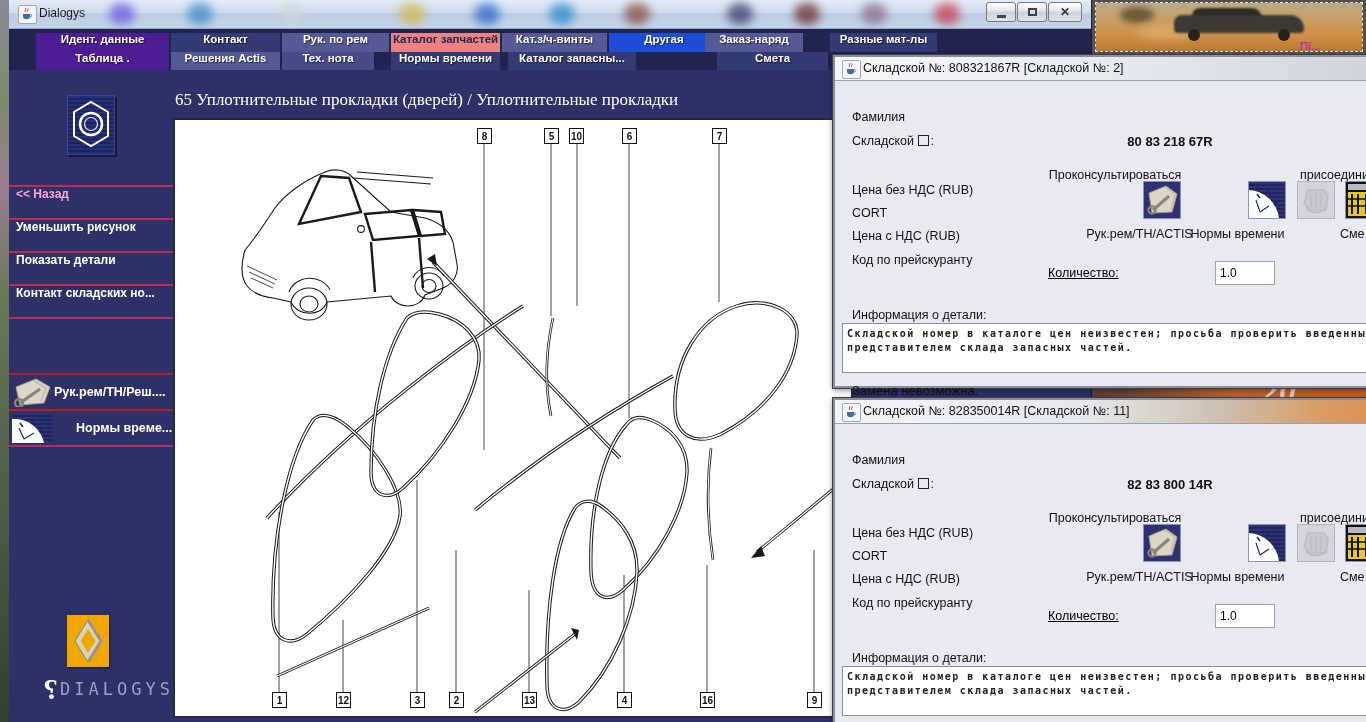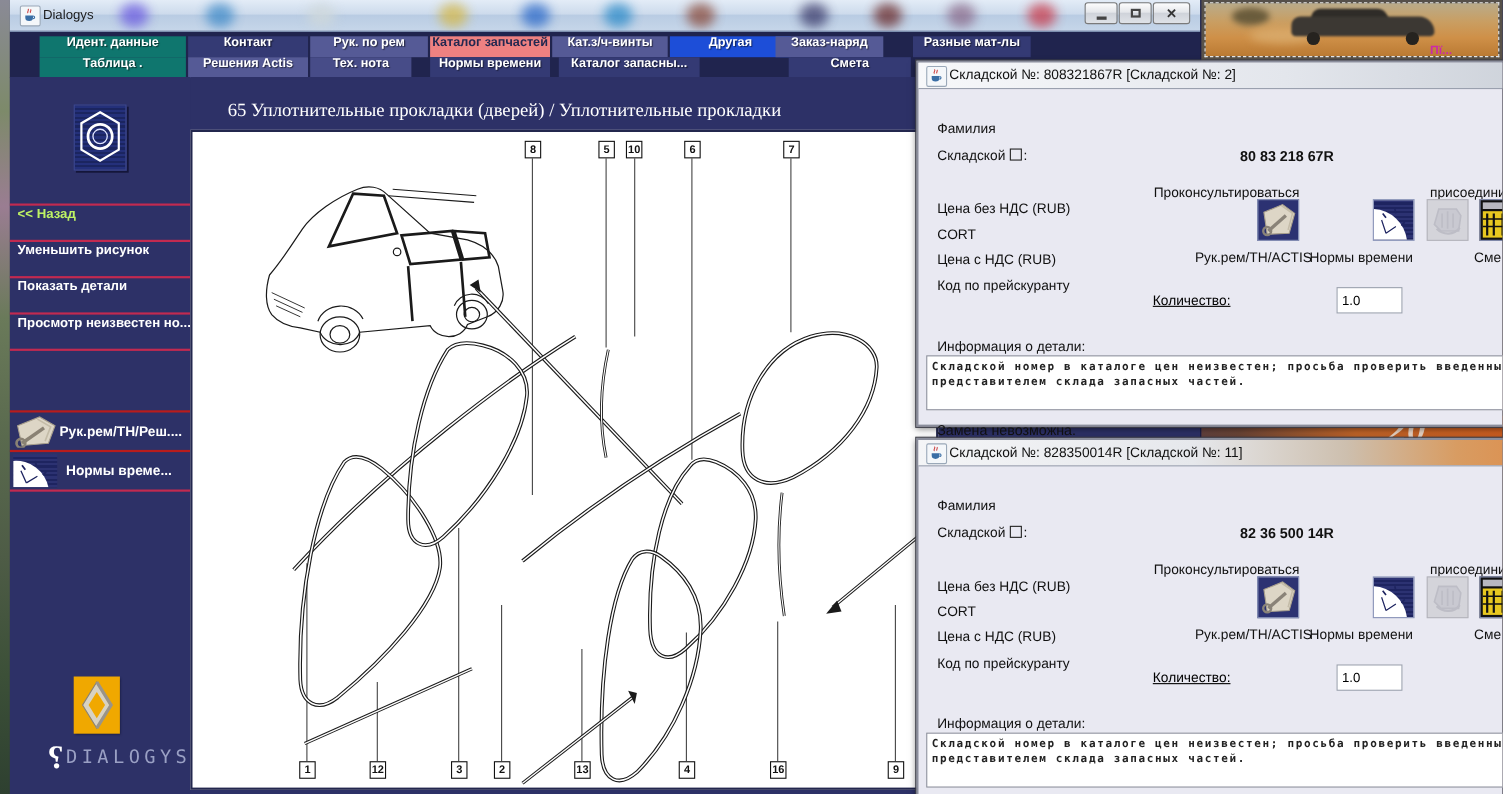--- a/index.html
+++ b/index.html
@@ -38,48 +38,48 @@
   .glyph-min{width:9px;height:3px;background:#444;margin-top:8px;}
   .glyph-max{width:9px;height:8px;border:2px solid #444;box-sizing:border-box;}
   .glyph-close{font:bold 12px "Liberation Sans",sans-serif;color:#333;line-height:1;}
 
   
   .tabband{position:relative;height:42px;background:#20244e;}
   .tab{position:absolute;height:19px;line-height:19px;text-align:center;
     font:bold 11.5px "Liberation Sans",sans-serif;color:#fff;text-shadow:1px 1px 1px rgba(0,0,0,.55);
     overflow:hidden;white-space:nowrap;cursor:pointer;}
   .r1{top:4px}.r2{top:23px}
-  .t-light{background:#0f766e}.t-mid{background:#555a96}.t-mid2{background:#474c88}
+  .t-light{background:#4c1d95}.t-mid{background:#555a96}.t-mid2{background:#474c88}
   .t-dark{background:#343a74}.t-lighter{background:#1d4ed8}
   .t-active{background:#ee8181;color:#232850;text-shadow:none;}
 
   .winbody{position:absolute;top:70px;left:0;right:0;bottom:0;display:flex;}
   
   .sidebar{position:relative;width:164px;background:#2d3167;flex:none;}
   .hexwrap{position:absolute;left:58px;top:25px;width:46px;height:58px;
     background:repeating-linear-gradient(180deg,#24307a 0,#24307a 2px,#1b2560 2px,#1b2560 4px);
     box-shadow:2px 2px 0 #14163a;border:1px solid #3a4690;}
   .side-menu{position:absolute;top:115px;left:0;width:164px;}
   .side-item{border-top:2px solid #c22a50;height:31px;line-height:31px;padding-left:7px;
     font:bold 12px "Liberation Sans",sans-serif;color:#fff;white-space:nowrap;overflow:hidden;cursor:pointer;}
   .side-item.last{border-bottom:2px solid #c22a50;}
-  .side-item.muted{color:#bef264;}
+  .side-item.muted{color:#f9a8d4;}
   .side-tools{position:absolute;top:303px;left:0;width:164px;}
   .tool-row{border-top:2px solid #b91c1c;height:34px;display:flex;align-items:center;cursor:pointer;}
   .tool-row.last{border-bottom:2px solid #c22a50;}
   .tool-row .ticon{width:44px;height:30px;flex:none;margin-left:1px;}
   .tool-row .tlabel{font:bold 12.5px "Liberation Sans",sans-serif;color:#fff;white-space:nowrap;overflow:hidden;}
   .renault{position:absolute;left:58px;top:545px;width:42px;height:52px;background:#f0a800;box-shadow:1px 1px 2px #14163a;}
   .brand{position:absolute;left:34px;top:604px;display:flex;align-items:center;}
   .qmark{font:bold 30px "Liberation Serif",serif;color:#fff;transform:scaleX(-1);line-height:1;margin-right:2px;}
   .brandtext{font:17px "DejaVu Sans Mono",monospace;color:#9aa0c4;letter-spacing:4px;}
 
   
   .content{position:relative;flex:1;background:#2d3167;}
-  .page-title{position:absolute;left:2px;top:20px;font:17px "Liberation Serif",serif;color:#fff;white-space:nowrap;margin-left:32px;}
+  .page-title{position:absolute;left:2px;top:20px;font:17px "Liberation Serif",serif;color:#fff;white-space:nowrap;}
   .canvas{position:absolute;left:0;top:48px;width:680px;height:600px;background:#fff;border:2px solid #23274e;box-sizing:border-box;}
   .canvas svg{position:absolute;left:0;top:0;}
   .callout{position:absolute;width:15px;height:16px;background:#fff;border:1px solid #111;
     font:bold 10px "Liberation Sans",sans-serif;color:#111;text-align:center;line-height:16px;box-sizing:border-box;cursor:pointer;}
 
   
   .dlg{position:absolute;left:833px;width:560px;background:#e9e9f2;
     border:2px solid #8b8e9c;outline:1px solid #3c3e48;box-shadow:0 2px 6px rgba(0,0,0,.5);box-sizing:border-box;}
   .dlg-title{position:relative;height:23px;border-bottom:1px solid #9aa0ae;
     background:linear-gradient(90deg,#f7f8fa 0%,#e3e6ec 60%,#cdd2da 100%);}
@@ -180,21 +180,21 @@
           <svg width="46" height="58" viewBox="0 0 46 58">
             <polygon points="23,6 40,16 40,40 23,50 6,40 6,16" fill="none" stroke="#fff" stroke-width="2"></polygon>
             <circle cx="23" cy="28" r="11" fill="none" stroke="#fff" stroke-width="2.5"></circle>
             <circle cx="23" cy="28" r="6.5" fill="none" stroke="#dfe4ff" stroke-width="1.2"></circle>
           </svg>
         </div>
         <div class="side-menu">
           <div class="side-item muted">&lt;&lt; Назад</div>
           <div class="side-item">Уменьшить рисунок</div>
           <div class="side-item">Показать детали</div>
-          <div class="side-item last">Просмотр неизвестен но...</div>
+          <div class="side-item last">Контакт складских но...</div>
         </div>
         <div class="side-tools">
           <div class="tool-row">
             <span class="ticon">
               <svg width="44" height="30" viewBox="0 0 44 30">
                 <polygon points="6,10 26,2 40,10 34,26 10,28" fill="#ddd6c6" stroke="#a89f8c" stroke-width="1"></polygon>
                 <path d="M10,26 L30,12" stroke="#8a8274" stroke-width="3.2" fill="none"></path>
                 <circle cx="9" cy="26" r="4" fill="none" stroke="#8a8274" stroke-width="2.4"></circle>
                 <path d="M24,4 L36,11 L31,24" fill="none" stroke="#c4bca8" stroke-width="1.5"></path>
               </svg>
@@ -202,21 +202,21 @@
             <span class="tlabel">Рук.рем/ТН/Реш....</span>
           </div>
           <div class="tool-row last">
             <span class="ticon" style="background:repeating-linear-gradient(180deg,#2c3272 0,#2c3272 2px,#1e2460 2px,#1e2460 4px);width:40px;margin-left:3px;position:relative;">
               <svg width="40" height="30" viewBox="0 0 40 30">
                 <path d="M0,30 L0,6 A30,30 0 0 1 32,30 Z" fill="#fff"></path>
                 <path d="M8,10 L11,14 M20,6 L21,10 M30,16 L27,19" stroke="#1e2460" stroke-width="1.6"></path>
                 <path d="M12,26 L7,15 M12,26 L22,20" stroke="#1e2460" stroke-width="1.2"></path>
               </svg>
             </span>
-            <span class="tlabel" style="margin-left:8px">Нормы време...</span>
+            <span class="tlabel" style="margin-left:24px">Нормы време...</span>
           </div>
         </div>
         <div class="renault">
           <svg width="42" height="52" viewBox="0 0 42 52">
             <path d="M21,5 L34,26 L21,47 L8,26 Z" fill="#d8d2c2" stroke="#8a8274" stroke-width="1"></path>
             <path d="M21,5 L34,26 L21,47" fill="none" stroke="#9a9488" stroke-width="3"></path>
             <path d="M21,14 L28.5,26 L21,38 L13.5,26 Z" fill="#f0a800"></path>
           </svg>
         </div>
         <div class="brand">
@@ -398,21 +398,21 @@
           <path d="M4,8 h7 v2.2 a3.5,3 0 0 1 -7,0 Z" fill="#3a6ea5"></path>
           <path d="M11,8.5 c2,0 2,2.5 0,2.5" stroke="#3a6ea5" fill="none" stroke-width="1"></path>
           <path d="M6.5,2 c1.5,1.5 -1.5,2.5 0,4 M8.8,2.5 c1.2,1.2 -1.2,2 0,3.2" stroke="#c44" fill="none" stroke-width="1"></path>
         </svg>
       </span>
       <span class="t-text">Складской №: 828350014R [Складской №: 11]</span>
     </div>
     <div class="dlg-body">
       <span class="lbl" style="top:30px">Фамилия</span>
       <span class="lbl" style="top:54px"><span>Складской</span> <span class="sq"></span><span>:</span></span>
-      <span class="stockval">82 36 500 14R</span>
+      <span class="stockval">82 83 800 14R</span>
       <span class="consult">Проконсультироваться</span>
       <span class="attach">присоедини</span>
       <span class="lbl" style="top:103px">Цена без НДС (RUB)</span>
       <span class="lbl" style="top:126px">CORT</span>
       <span class="lbl" style="top:149px">Цена с НДС (RUB)</span>
       <span class="lbl" style="top:173px">Код по прейскуранту</span>
       <span class="icoBtn b1" style="background:#2c3272;border:1px solid #8a94b8">
         <svg width="36" height="36" viewBox="0 0 36 36">
           <polygon points="5,11 22,4 33,12 28,30 8,31" fill="#ddd6c6" stroke="#a89f8c" stroke-width="1"></polygon>
           <path d="M9,28 L25,14" stroke="#8a8378" stroke-width="3" fill="none"></path>

